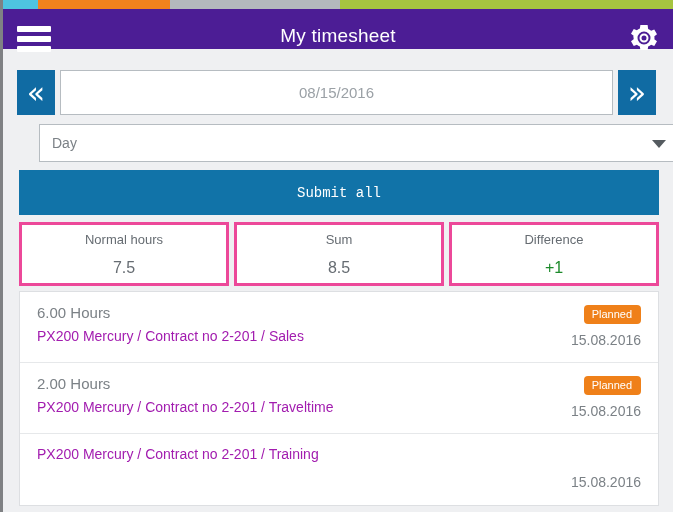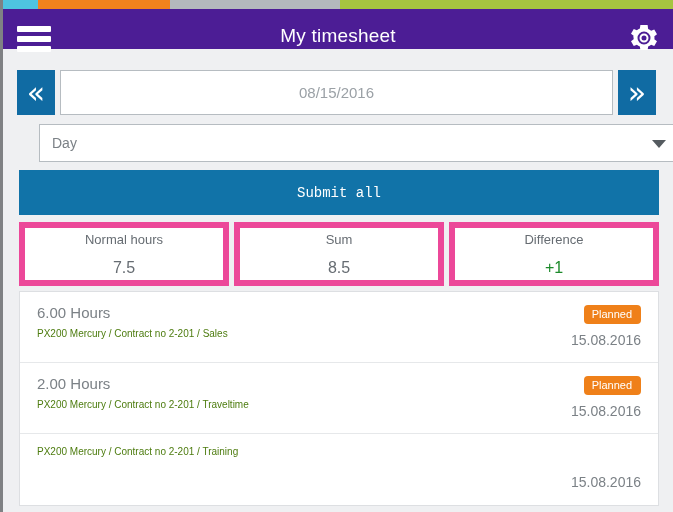--- a/index.html
+++ b/index.html
@@ -158,21 +158,21 @@
   .summary {
     position: absolute;
     left: 19px; top: 222px;
     width: 640px; height: 64px;
     display: flex;
     gap: 5px;
   }
   .summary-card {
     flex: 1 1 0;
     background: #ffffff;
-    border: 6px solid #ec4899;
+    border: 3px solid #ec4899;
     display: flex;
     flex-direction: column;
     align-items: center;
     justify-content: center;
     gap: 12px;
   }
   .summary-label {
     font-size: 13px;
     color: #666c72;
   }
@@ -197,22 +197,22 @@
     border-bottom: 1px solid #e6e8ea;
     cursor: pointer;
   }
   .entry:last-child { border-bottom: none; }
   .entry-hours {
     font-size: 15px;
     color: #7b8186;
     margin-bottom: 7px;
   }
   .entry-desc {
-    font-size: 10px;
-    color: #4d7c0f;
+    font-size: 14px;
+    color: #a21caf;
   }
   .entry-badge {
     position: absolute;
     right: 17px; top: 13px;
     background: #ef8019;
     color: #ffffff;
     font-size: 11px;
     padding: 3px 9px 4px 8px;
     border-radius: 4px;
   }

